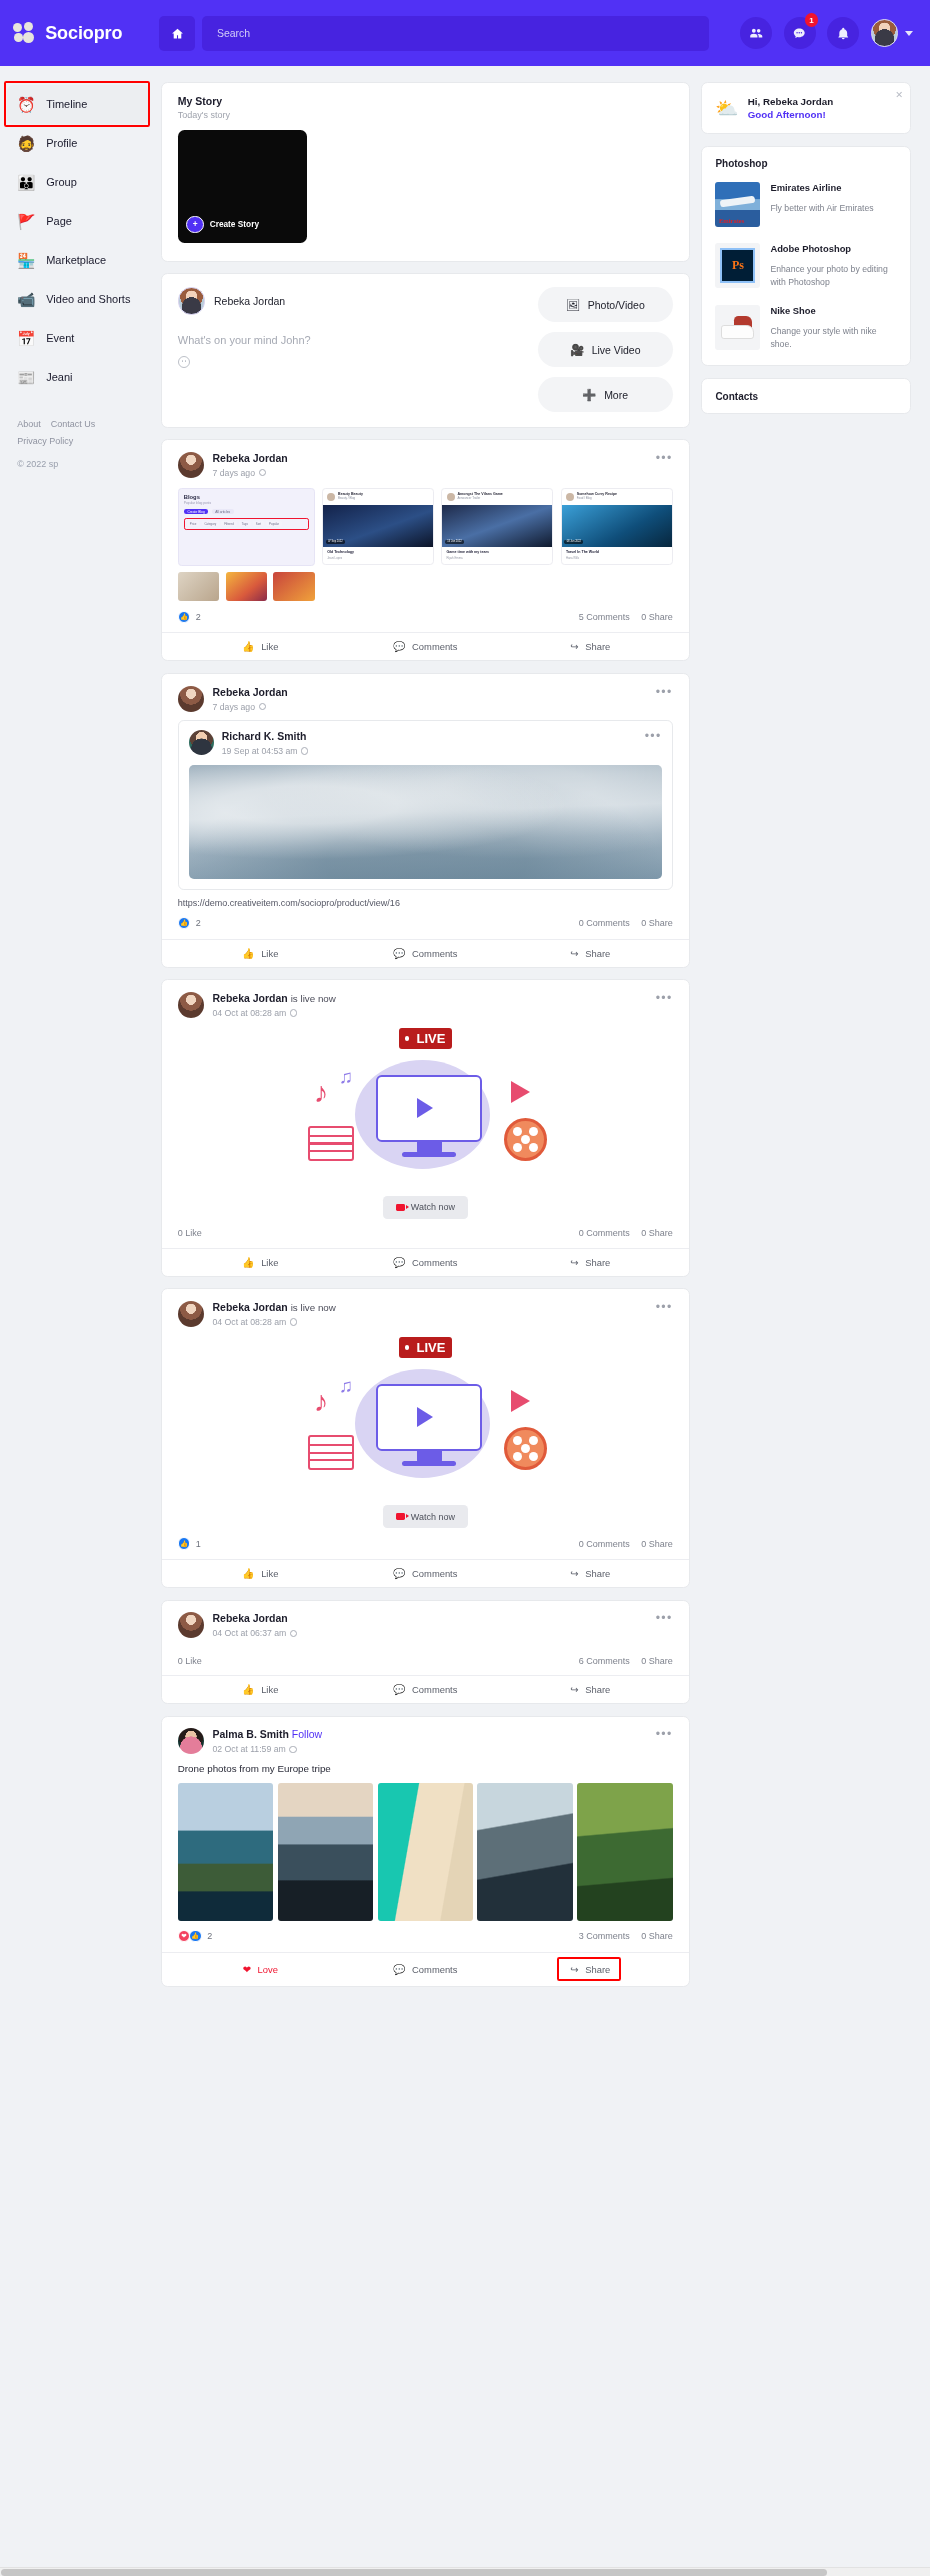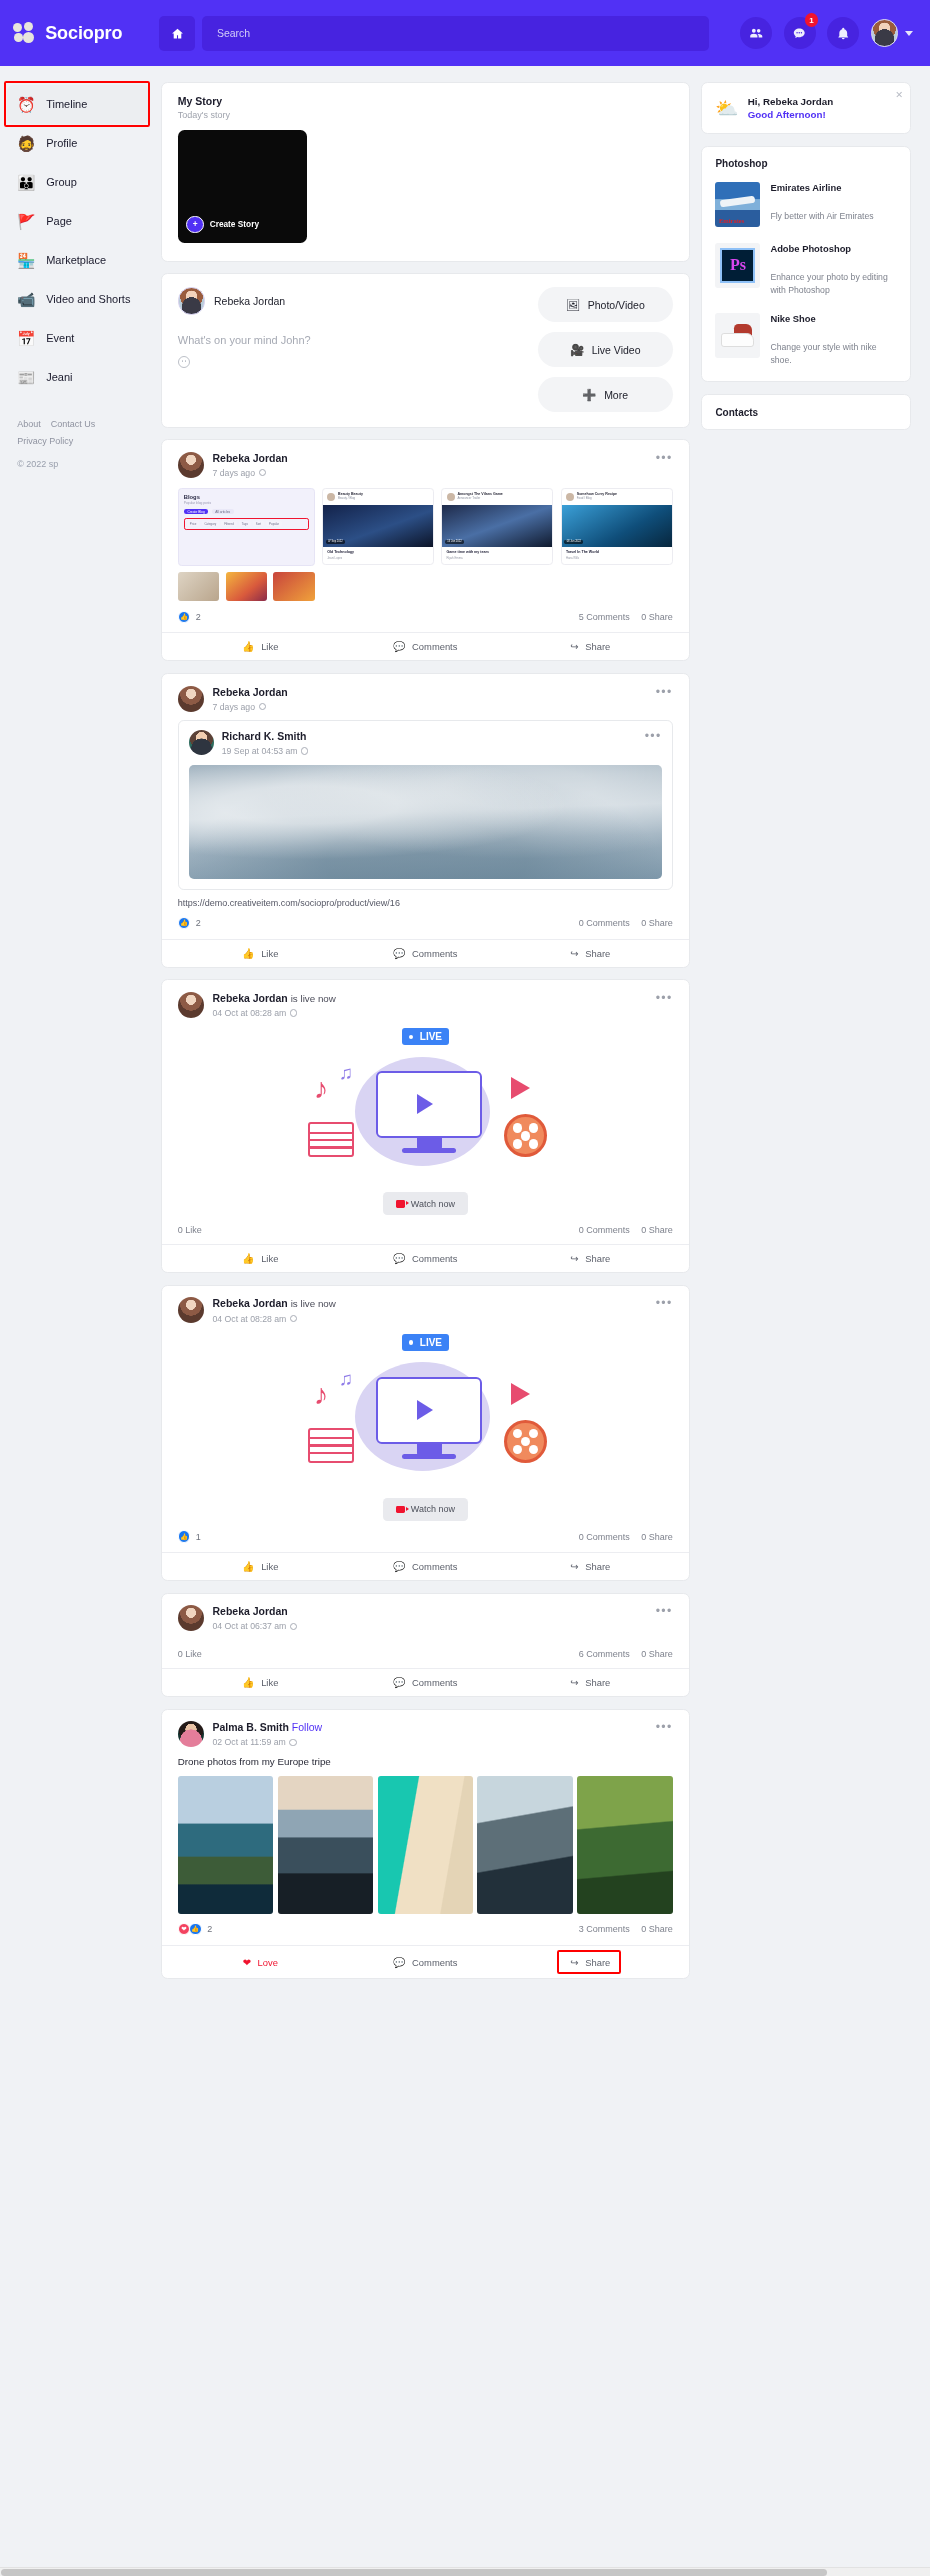--- a/index.html
+++ b/index.html
@@ -205,22 +205,22 @@
   .vi1{background:linear-gradient(160deg,#13224a,#2c4f86 55%,#0c1428);}
   .vi2{background:linear-gradient(160deg,#1e2a4a,#4a6fa5 50%,#101a2e);}
   .vi3{background:linear-gradient(150deg,#3ba0d8,#0f4e7a 60%,#07263d);}
   .vcard .vfoot{padding:2.9px 4.3px 4.3px 4.3px;}
   .vcard .vfoot .vt{font-size:3.6px;color:#23233a;font-weight:700;line-height:1.3;}
   .vcard .vfoot .vd{font-size:2.8px;color:#9599a5;margin-top:1.4px;}
 
   
   .live-wrap { padding: 10px 16px 0 16px; text-align:center; }
   .live-badge {
-    display:inline-flex; align-items:center; gap:7px; background:#3b82f6; color:#fff;
-    font-size:10px; font-weight:700; padding:2.9px 6.5px; border-radius:2.9px;
+    display:inline-flex; align-items:center; gap:7px; background:#b91c1c; color:#fff;
+    font-size:13px; font-weight:700; padding:2.9px 6.5px; border-radius:2.9px;
   }
   .live-dot { width:4.3px;height:4.3px;border-radius:50%;background:#fff;}
   .live-art {
     margin: 7.2px auto 0 auto; width: 275px; height:130px; position:relative;
   }
   .la-circle{position:absolute;left:67px;top:4.3px;width:135px;height:109px;border-radius:50%;background:#d9d4f3;}
   .la-monitor{position:absolute;left:88px;top:19px;width:106px;height:67px;border-radius:5.8px;background:#fff;border:2.9px solid #6c5ce7;}
   .la-stand{position:absolute;left:129px;top:86px;width:25px;height:11.6px;background:#6c5ce7;border-radius:0 0 2.9px 2.9px;}
   .la-base{position:absolute;left:114px;top:96px;width:54px;height:5px;background:#6c5ce7;border-radius:2.9px;}
   .la-play{position:absolute;left:129px;top:42px;width:0;height:0;border-left:16px solid #6c5ce7;border-top:10px solid transparent;border-bottom:10px solid transparent;}
@@ -262,26 +262,26 @@
   .greet-ico { font-size:19px; line-height:1; }
   .greet-t { font-size:9.8px; font-weight:700; color:#1d1d2b;}
   .greet-s { font-size:9.8px; font-weight:700; color:#5131f5; margin-top:2.2px;}
   .rb-title { font-size:10px; font-weight:700; color:#1d1d2b; padding: 11.6px 13px 4.3px 13px;}
   .ad { display:flex; gap:10px; padding: 8px 13px 8px 13px; align-items:flex-start; cursor:pointer;}
   .ad-img { width:45px;height:45px;border-radius:2.9px;flex:none; overflow:hidden; position:relative;}
   .ad1 { background:linear-gradient(180deg,#2f6fb8 0 38%,#7fb0da 39% 62%,#2a5d9e 63% 100%); }
   .ad1::after{content:"Emirates";position:absolute;left:3.6px;bottom:2.9px;color:#d4232e;font-size:6.5px;font-weight:700;font-family:"Liberation Serif",serif;}
   .ad1 i{position:absolute;left:4.3px;top:16px;width:35px;height:6.5px;background:#eef3f7;border-radius:2.9px;transform:rotate(-8deg);}
   .ad2 { background:#f3f4f6; display:flex;align-items:center;justify-content:center;}
-  .ad2 span{width:35px;height:35px;background:#001e36;border:2.2px solid #8fc1f7;display:flex;align-items:center;justify-content:center;color:#d946ef;font-size:16px;font-weight:700;font-family:"Liberation Serif",serif;}
+  .ad2 span{width:35px;height:35px;background:#001e36;border:2.2px solid #8fc1f7;display:flex;align-items:center;justify-content:center;color:#f97316;font-size:12px;font-weight:700;font-family:"Liberation Serif",serif;}
   .ad3 { background:#f3f4f6; position:relative;}
   .ad3 i{position:absolute;left:5.8px;top:20px;width:33px;height:14.5px;background:#fdfdfd;border-radius:2.9px 7.2px 2.9px 2.9px;border:0.7px solid #ddd;}
   .ad3 b{position:absolute;left:19px;top:11.6px;width:17.4px;height:14.5px;background:#b33a2e;border-radius:4.3px 5.8px 0 0;}
   .ad-body .t { font-size:9.4px; font-weight:700; color:#1d1d2b;}
-  .ad-body .d { font-size:8.7px; color:#7e828d; margin-top:17px; line-height:1.5;}
+  .ad-body .d { font-size:8.7px; color:#7e828d; margin-top:9px; line-height:1.5;}
   .contacts-card { padding: 11.6px 13px; font-size:10px; font-weight:700; color:#1d1d2b;}
 
   .scrollbar { position:absolute; left:0; right:0; bottom:0; height:8.7px; background:#f0f0f0; border-top:0.7px solid #e2e2e2;}
   .scrollbar i { display:block; height:7.2px; margin:0.7px 0 0 1.4px; width:826px; background:#c6c6c6; border-radius:3.6px;}
 </style>
 </head>
 <body>
 
 <div class="topbar">
   <div class="brand">

